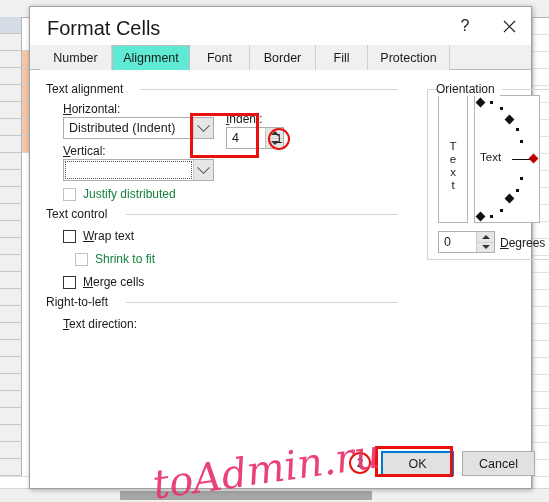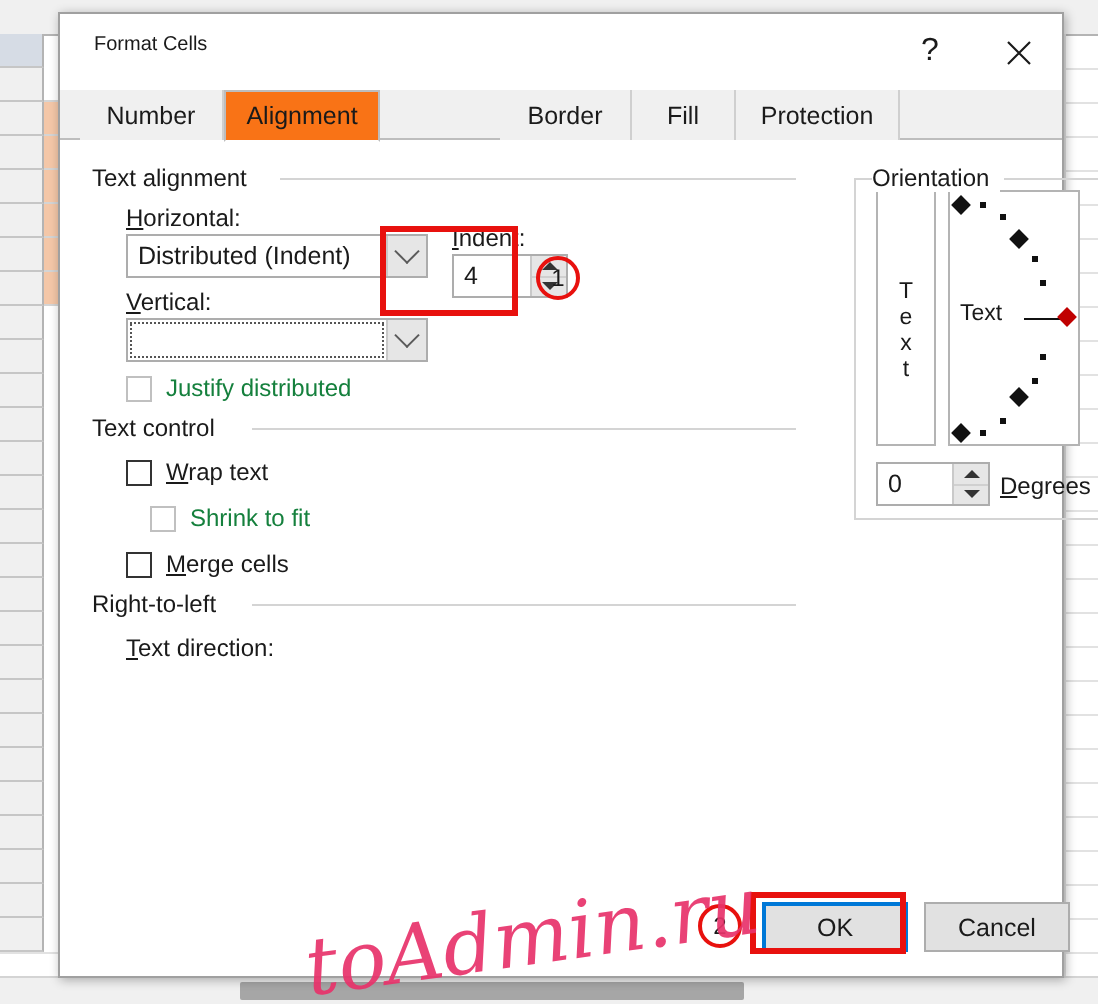--- a/index.html
+++ b/index.html
@@ -24,32 +24,32 @@
   #hscroll-thumb{position:absolute;left:120px;top:2px;width:252px;height:9px;background:#a6a6a6;border-radius:1px;}
 
   
   #dialog{
     position:absolute;left:29px;top:6px;width:503px;height:483px;
     background:#ffffff;border:1px solid #a0a0a0;
     box-shadow:1px 1px 5px rgba(0,0,0,.30);
     box-sizing:border-box;
   }
   #titlebar{position:relative;height:38px;background:#ffffff;}
-  #dlg-title{position:absolute;left:17px;top:10px;font-size:10px;color:#1a1a1a;}
+  #dlg-title{position:absolute;left:17px;top:10px;font-size:20px;color:#1a1a1a;}
   .title-btn{position:absolute;top:0;height:38px;width:44px;display:flex;align-items:center;justify-content:center;
              color:#1a1a1a;cursor:default;}
   #help-btn{right:44px;font-size:16px;}
   #close-btn{right:0;}
 
   
   #tabstrip{position:absolute;left:0;top:38px;width:501px;height:25px;background:#f0f0f0;
             border-bottom:1px solid #bdbdbd;box-sizing:border-box;}
   .tab{position:absolute;top:0;height:25px;box-sizing:border-box;display:flex;align-items:center;justify-content:center;
        font-size:12.5px;color:#1a1a1a;background:#f0f0f0;border-right:1px solid #cfcfcf;}
-  .tab.active{background:#f97316;border:1px solid #bdbdbd;border-bottom:1px solid #ffffff;height:26px;z-index:3;}
+  .tab.active{background:#5eead4;border:1px solid #bdbdbd;border-bottom:1px solid #ffffff;height:26px;z-index:3;}
 
   
   #panel{position:absolute;left:0;top:63px;width:501px;height:376px;background:#ffffff;box-sizing:border-box;}
 
   
   .group-label{position:absolute;font-size:12px;color:#1a1a1a;background:#fff;padding-right:5px;z-index:2;}
   .group-rule{position:absolute;height:1px;background:#d4d4d4;}
 
   .fld-label{position:absolute;font-size:12px;color:#1a1a1a;}
   .fld-label .u{text-decoration:underline;}
@@ -190,20 +190,21 @@
     <div class="title-btn" id="close-btn">
       <svg width="13" height="13" viewBox="0 0 13 13">
           <path d="M1 1 L12 12 M12 1 L1 12" stroke="currentColor" stroke-width="1.1" fill="none"></path>
         </svg>
     </div>
   </div>
 
   <div id="tabstrip">
     <div class="tab" style="left:10px;width:72px;">Number</div>
     <div class="tab active" style="left:82px;width:78px;">Alignment</div>
+    <div class="tab" style="left:160px;width:60px;">Font</div>
     <div class="tab" style="left:220px;width:66px;">Border</div>
     <div class="tab" style="left:286px;width:52px;">Fill</div>
     <div class="tab" style="left:338px;width:82px;text-align:center;">Protection</div>
   </div>
 
   <div id="panel">
 
     <div class="group-label" style="left:16px;top:12px;">Text alignment</div>
     <div class="group-rule" style="left:110px;top:19px;width:258px;"></div>
 

